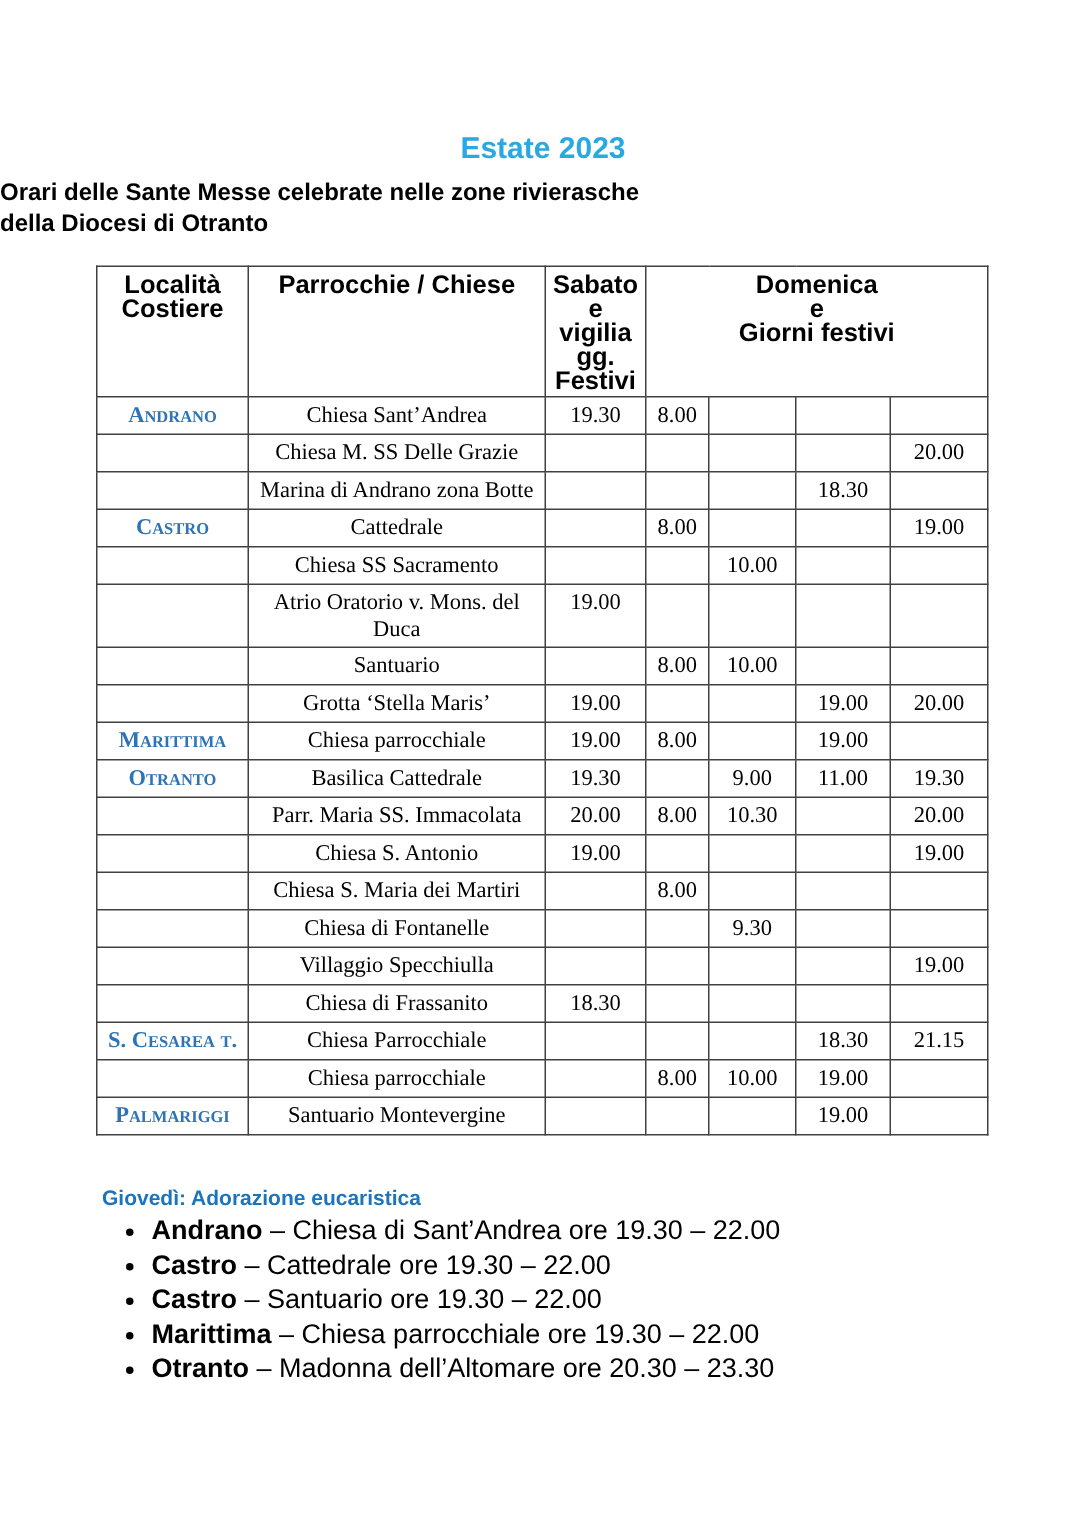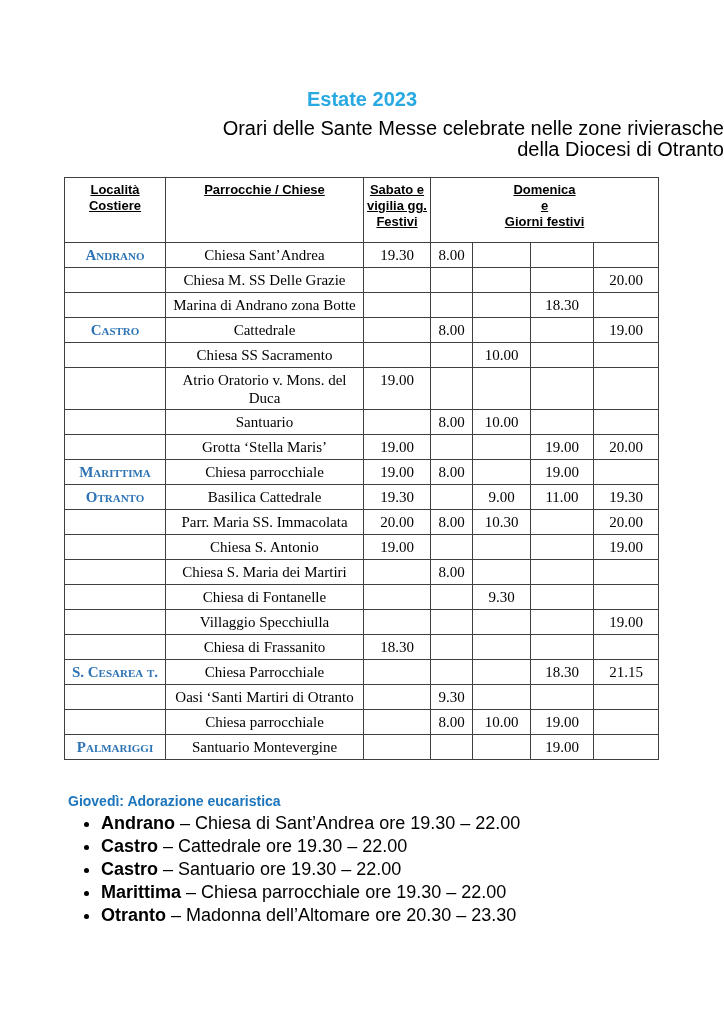--- a/index.html
+++ b/index.html
@@ -17,49 +17,48 @@
   .doc {
     padding-top: 88px;
   }
   .title {
     text-align: center;
     font-size: 20px;
     font-weight: bold;
     margin: 0 0 7px 0;
   }
   .subtitle {
-    text-align: right;
-    font-size: 20px;
-    font-weight: normal;
+    text-align: left;
+    font-size: 16px;
+    font-weight: bold;
     line-height: 21px;
     margin: 0;
     white-space: pre-line;
   }
   table.mass-table {
     border-collapse: collapse;
     table-layout: fixed;
     margin: 17px 0 0 64px;
     width: 594px;
   }
   table.mass-table th,
   table.mass-table td {
     border: 1px solid #404040;
     overflow: hidden;
   }
   table.mass-table th {
     font-family: "Liberation Sans", sans-serif;
-    font-size: 13px;
+    font-size: 17px;
     font-weight: bold;
     text-align: center;
     vertical-align: top;
     padding: 4px 2px 2px 2px;
     height: 58px;
     white-space: pre-line;
     line-height: 16px;
-    text-decoration: underline;
   }
   table.mass-table td {
     font-family: "Liberation Serif", serif;
     font-size: 15px;
     text-align: center;
     vertical-align: top;
     padding: 3px 2px 2px 2px;
     height: 19px;
     line-height: 18px;
   }
@@ -273,29 +272,20 @@
           <td class="locality-cell" style="color: rgb(46, 116, 181);">S. Cesarea t.</td>
           <td>Chiesa Parrocchiale</td>
           <td></td>
           <td></td>
           <td></td>
           <td>18.30</td>
           <td>21.15</td>
         </tr>
         <tr>
           <td class="locality-cell" style="color: rgb(46, 116, 181);"></td>
-          <td>Oasi ‘Santi Martiri di Otranto</td>
-          <td></td>
-          <td>9.30</td>
-          <td></td>
-          <td></td>
-          <td></td>
-        </tr>
-        <tr>
-          <td class="locality-cell" style="color: rgb(46, 116, 181);"></td>
           <td>Chiesa parrocchiale</td>
           <td></td>
           <td>8.00</td>
           <td>10.00</td>
           <td>19.00</td>
           <td></td>
         </tr>
         <tr>
           <td class="locality-cell" style="color: rgb(46, 116, 181);">Palmariggi</td>
           <td>Santuario Montevergine</td>

